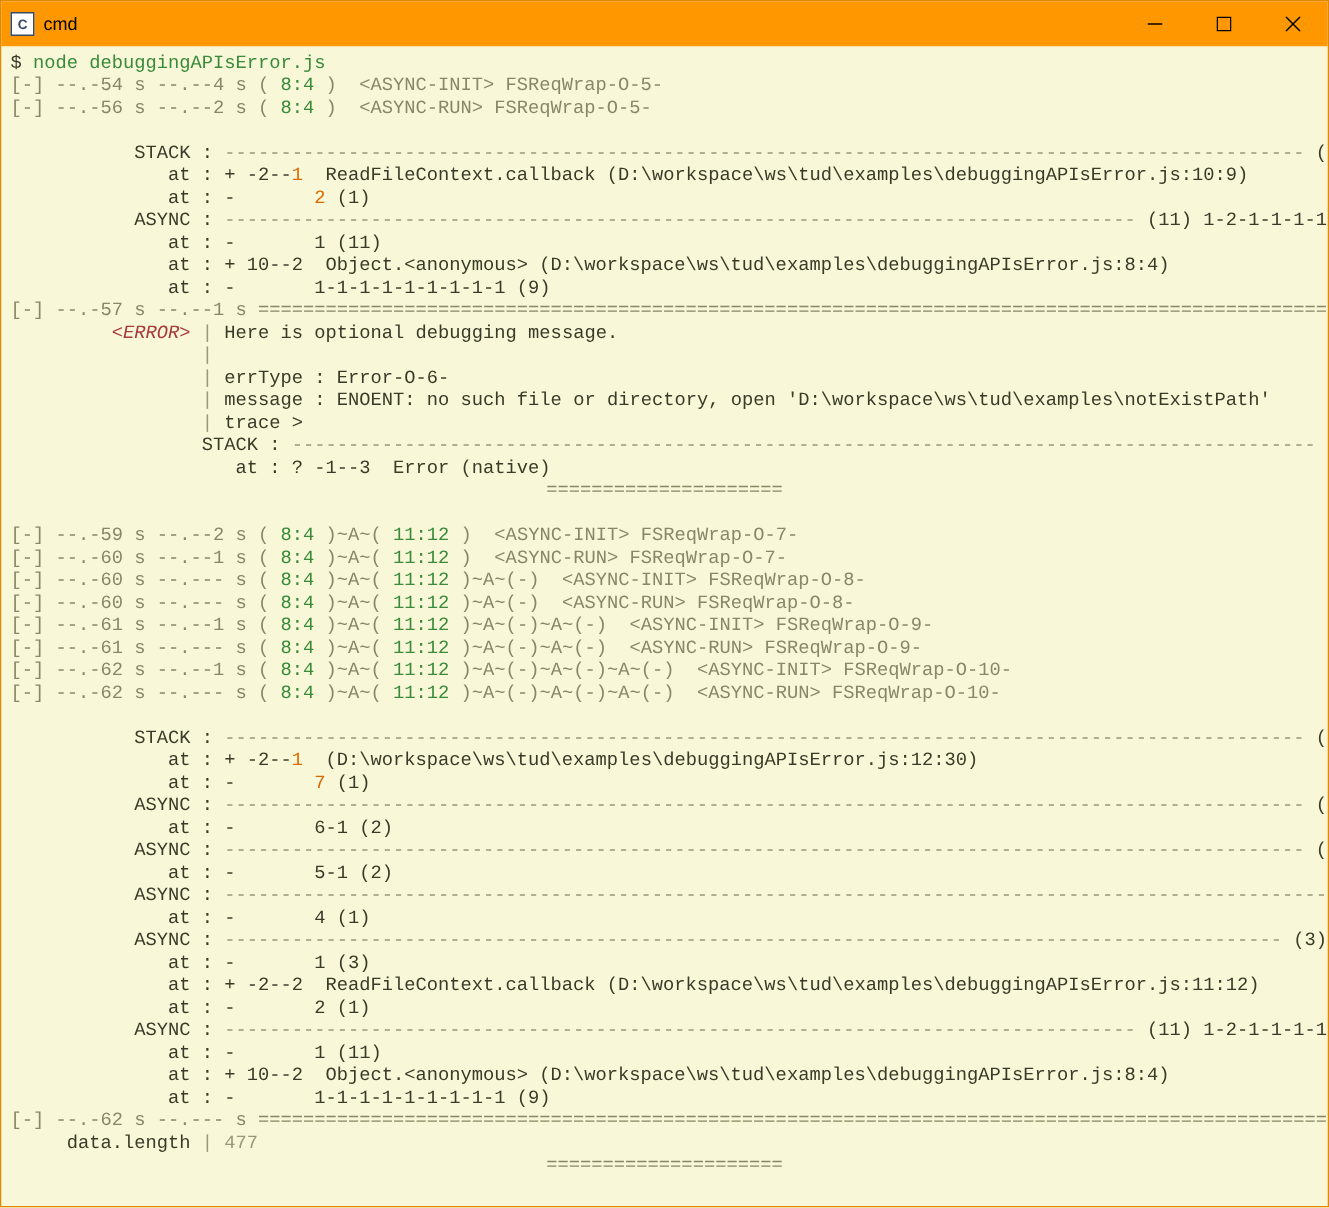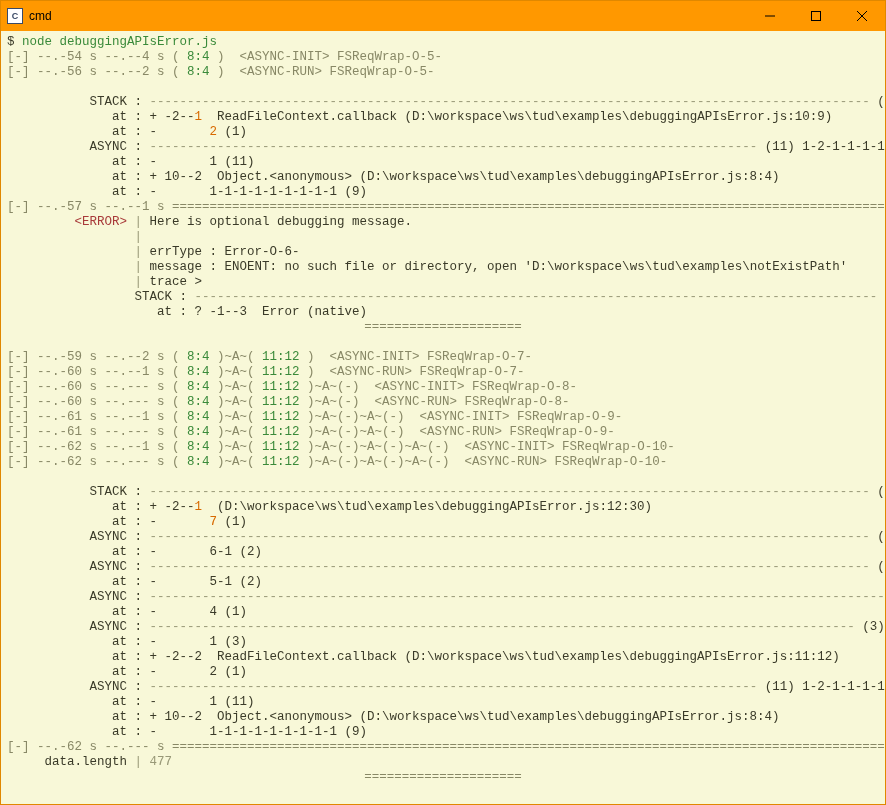--- a/index.html
+++ b/index.html
@@ -49,21 +49,21 @@
     color: #3a3a28;
     padding: 4px 6px;
     white-space: pre;
     line-height: 15px;
     overflow: hidden;
     letter-spacing: 0;
   }
   .dim { color: #999978; }
   .orange { color: #d86a00; }
   .green { color: #3a8a3a; }
-  .red { color: #a83a3a; }
+  .red { color: #a83a3a; font-style: italic; }
   .line { display: block; }
   .prefix { color: #888866; text-align: center; }
 </style>
 </head>
 <body>
 
 <div class="window">
   <div class="titlebar">
     <div class="app-icon">C</div>
     <div class="title">cmd</div>

